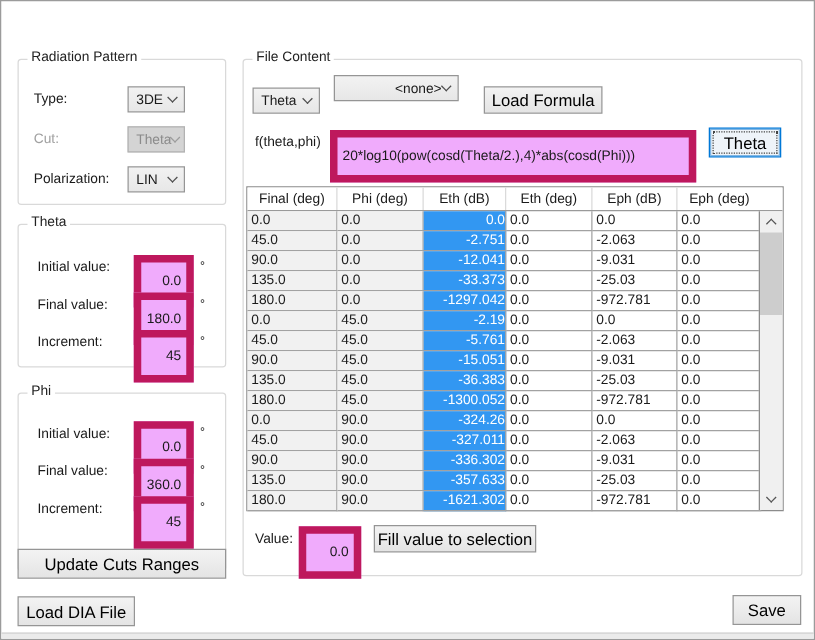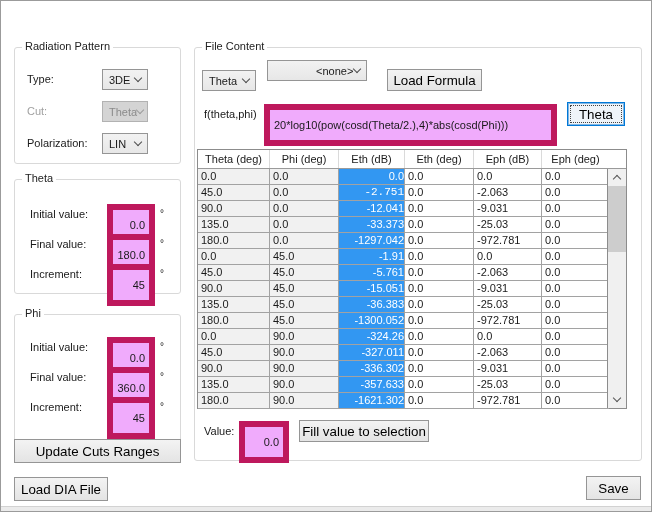--- a/index.html
+++ b/index.html
@@ -131,40 +131,40 @@
     <input class="fld" style="left: 69px; top: 56px; width: 293px; height: 20px;" value="20*log10(pow(cosd(Theta/2.),4)*abs(cosd(Phi)))">
     <button class="btn focused" style="left:372px; top:54px; width:58px; height:24px;">Theta</button>
 
     <span class="lbl" style="left:9px; top:373px; line-height:20px;">Value:</span>
     <input class="fld num" style="left: 44px; top: 373px; width: 50px; height: 20px;" value="0.0">
     <button class="btn" style="left:104px; top:372px; width:130px; height:22px;">Fill value to selection</button>
   </div>
 
   <div id="grid">
     <div class="thead" id="thead-row">
-        <div class="th c0">Theta (deg)</div>
+        <div class="th c0">Final (deg)</div>
         <div class="th c1">Phi (deg)</div>
         <div class="th c2">Eth (dB)</div>
         <div class="th c3">Eth (deg)</div>
         <div class="th c4">Eph (dB)</div>
         <div class="th c5">Eph (deg)</div>
       </div>
     <div id="tbody">
         <div class="tr">
           <div class="td c0 dim">0.0</div>
           <div class="td c1 dim">0.0</div>
           <div class="td c2 sel" style="background: rgb(50, 151, 242);">0.0</div>
           <div class="td c3">0.0</div>
           <div class="td c4">0.0</div>
           <div class="td c5">0.0</div>
         </div>
         <div class="tr">
           <div class="td c0 dim">45.0</div>
           <div class="td c1 dim">0.0</div>
-          <div class="td c2 sel" style="background: rgb(50, 151, 242); font-family: Liberation Mono, monospace;">-2.751</div>
+          <div class="td c2 sel" style="background: rgb(50, 151, 242);">-2.751</div>
           <div class="td c3">0.0</div>
           <div class="td c4">-2.063</div>
           <div class="td c5">0.0</div>
         </div>
         <div class="tr">
           <div class="td c0 dim">90.0</div>
           <div class="td c1 dim">0.0</div>
           <div class="td c2 sel" style="background: rgb(50, 151, 242);">-12.041</div>
           <div class="td c3">0.0</div>
           <div class="td c4">-9.031</div>
@@ -182,21 +182,21 @@
           <div class="td c0 dim">180.0</div>
           <div class="td c1 dim">0.0</div>
           <div class="td c2 sel" style="background: rgb(50, 151, 242);">-1297.042</div>
           <div class="td c3">0.0</div>
           <div class="td c4">-972.781</div>
           <div class="td c5">0.0</div>
         </div>
         <div class="tr">
           <div class="td c0 dim">0.0</div>
           <div class="td c1 dim">45.0</div>
-          <div class="td c2 sel" style="background: rgb(50, 151, 242);">-1.91</div>
+          <div class="td c2 sel" style="background: rgb(50, 151, 242);">-2.19</div>
           <div class="td c3">0.0</div>
           <div class="td c4">0.0</div>
           <div class="td c5">0.0</div>
         </div>
         <div class="tr">
           <div class="td c0 dim">45.0</div>
           <div class="td c1 dim">45.0</div>
           <div class="td c2 sel" style="background: rgb(50, 151, 242);">-5.761</div>
           <div class="td c3">0.0</div>
           <div class="td c4">-2.063</div>

